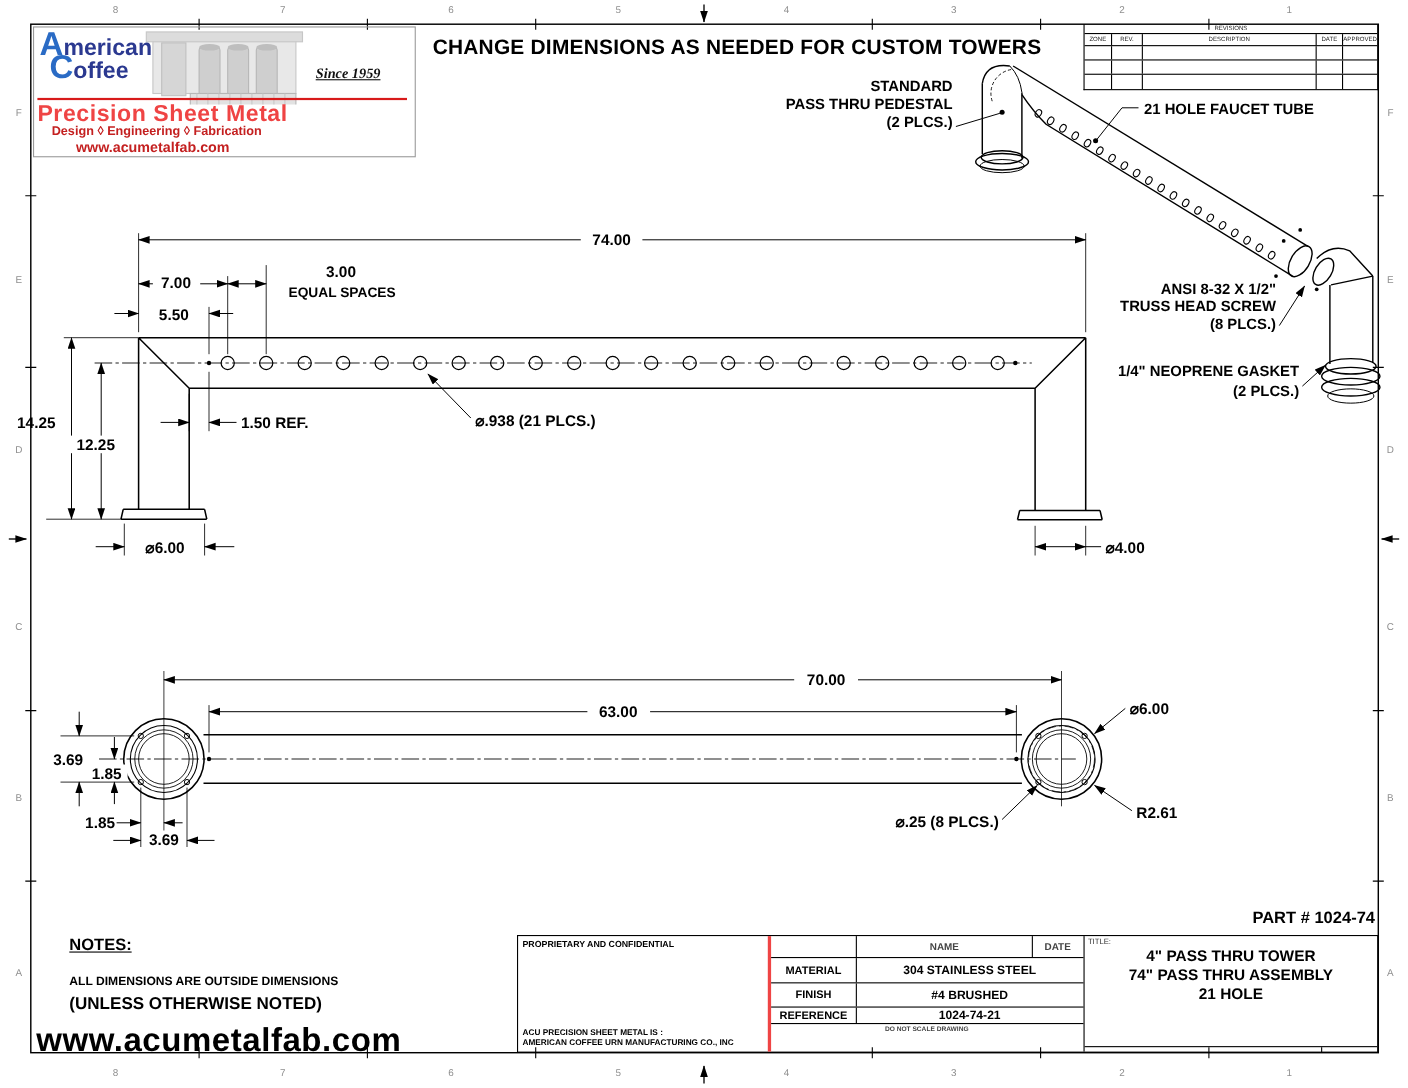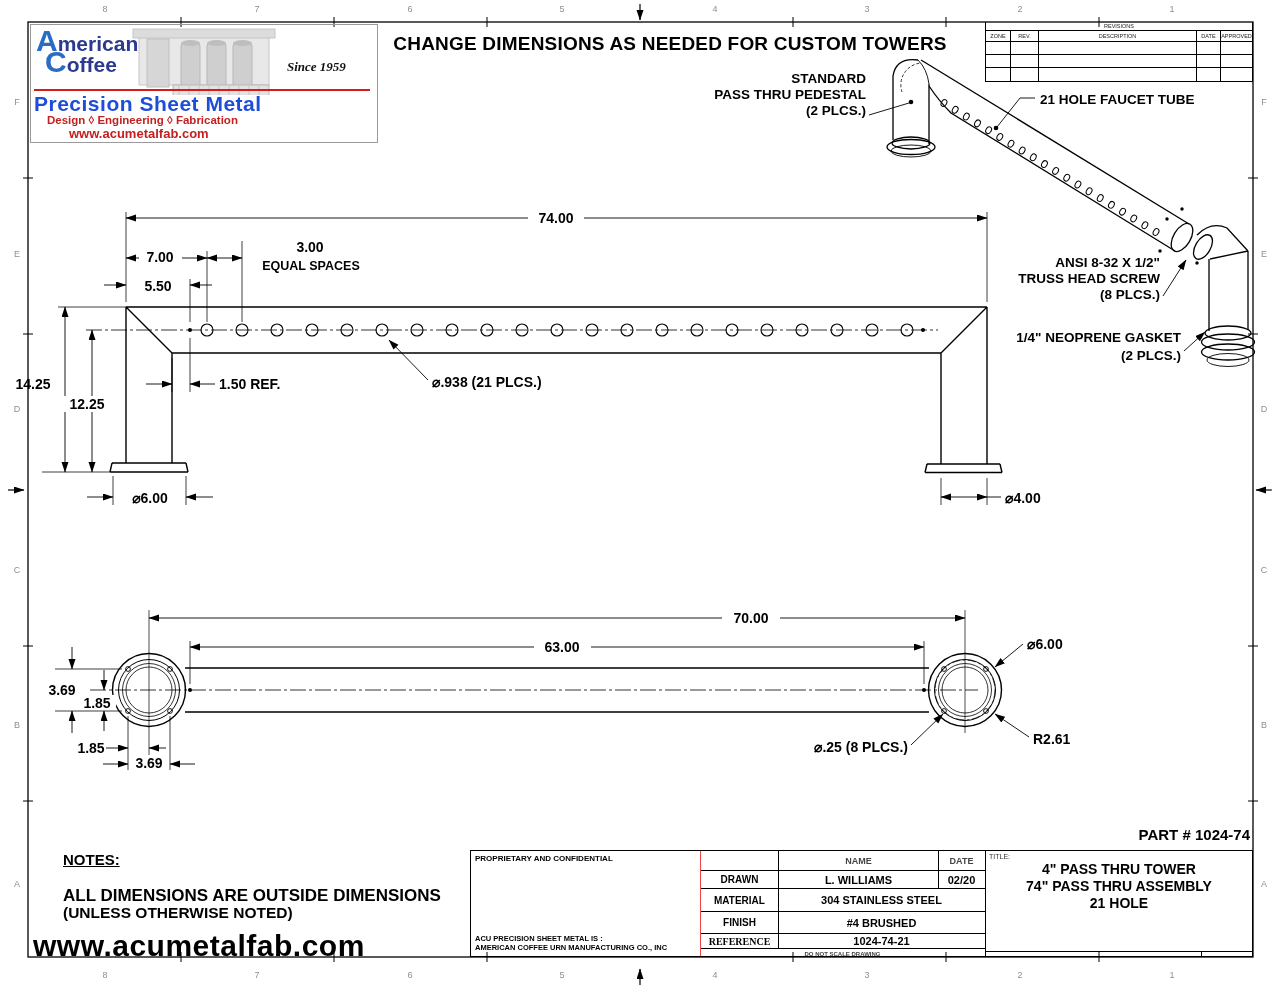--- a/index.html
+++ b/index.html
@@ -9,45 +9,45 @@
   .dt{font-weight:700;font-size:14px;fill:#000;}
   .dts{font-weight:700;font-size:12.5px;fill:#000;}
   .lbl{font-weight:700;font-size:13.5px;fill:#000;}
   .zn{font-size:9px;fill:#8f8f8f;}
   
   #logo{position:absolute;left:30px;top:24px;width:346px;height:117px;border:1px solid #9a9a9a;}
   #logo .ln{position:absolute;white-space:nowrap;line-height:1;}
   #logo .init{font-size:30px;font-weight:700;color:#2a6bc5;}
   #logo .word{font-size:21px;font-weight:700;color:#2b3990;text-align:center;}
   #logo .since{position:absolute;left:256px;top:34px;font-family:"Liberation Serif",serif;
-               font-style:italic;font-weight:700;font-size:13px;color:#111;}
+               font-style:italic;font-weight:700;font-size:13px;color:#111;text-decoration:underline;}
   #logo .rule{position:absolute;left:3px;top:64px;width:336px;height:2px;background:#d81a1a;}
-  #logo .psm{position:absolute;left:3px;top:67px;font-size:21px;font-weight:700;color:#1d4ed8;letter-spacing:.5px;white-space:nowrap;}
+  #logo .psm{position:absolute;left:3px;top:67px;font-size:21px;font-weight:700;color:#ef4444;letter-spacing:.5px;white-space:nowrap;}
   #logo .tagline{position:absolute;left:16px;top:89px;font-size:11.5px;font-weight:700;color:#c42020;white-space:nowrap;}
   #logo .site{position:absolute;left:38px;top:101px;font-size:13px;font-weight:700;color:#c42020;white-space:nowrap;}
   
   #hdrnote{position:absolute;left:370px;top:33px;width:600px;text-align:center;
            font-size:19px;font-weight:700;letter-spacing:.2px;white-space:nowrap;}
   
   #rev{position:absolute;left:985px;top:22px;width:268px;height:60px;border:1px solid #000;border-top:none;box-sizing:border-box;font-size:5.5px;color:#222;}
   #rev .row{display:flex;width:100%;box-sizing:border-box;border-bottom:1px solid #000;}
   #rev .row:last-child{border-bottom:none;}
   #rev .cell{box-sizing:border-box;border-right:1px solid #000;display:flex;align-items:center;justify-content:center;overflow:hidden;}
   #rev .cell:last-child{border-right:none;}
   #rev .title{height:8px;display:flex;align-items:center;justify-content:center;border-bottom:1px solid #000;}
   
   #notes-h{position:absolute;left:63px;top:851px;font-size:15px;font-weight:700;text-decoration:underline;}
-  #notes-1{position:absolute;left:63px;top:886px;font-size:17px;font-weight:700;white-space:nowrap;}
+  #notes-1{position:absolute;left:63px;top:886px;font-size:11px;font-weight:700;white-space:nowrap;}
   #notes-2{position:absolute;left:63px;top:904px;font-size:15.5px;font-weight:700;white-space:nowrap;}
   #bigsite{position:absolute;left:33px;top:929px;font-size:30px;font-weight:700;letter-spacing:.5px;white-space:nowrap;}
   #partnum{position:absolute;left:950px;top:826px;width:300px;text-align:right;font-size:15px;font-weight:700;}
   
   #tb{position:absolute;left:470px;top:850px;width:783px;height:107px;border:1px solid #000;box-sizing:border-box;}
   #tb .sec{position:absolute;top:0;height:105px;box-sizing:border-box;}
-  #tb-prop{left:0;width:230px;border-right:1px solid #ef4444;}
+  #tb-prop{left:0;width:230px;border-right:3px solid #ef4444;}
   #tb-prop .h{position:absolute;left:4px;top:3px;font-size:8px;font-weight:700;}
   #tb-prop .b{position:absolute;left:4px;top:13px;width:220px;font-size:9px;line-height:11px;color:#3c3c3c;}
   #tb-prop .n1{position:absolute;left:4px;top:83px;font-size:7.5px;font-weight:700;}
   #tb-prop .n2{position:absolute;left:4px;top:92px;font-size:7.5px;font-weight:700;}
   #tb-table{left:230px;width:285px;border-right:1px solid #000;}
   #tb-table .trow{display:flex;box-sizing:border-box;border-bottom:1px solid #000;}
   #tb-table .trow:last-child{border-bottom:none;}
   #tb-table .tc{box-sizing:border-box;display:flex;align-items:center;justify-content:center;overflow:hidden;font-weight:bold;}
   #tb-table .br{border-right:1px solid #000;}
   #tb-table .lab{font-size:10px;font-weight:700;}
@@ -412,35 +412,30 @@
       <div class="h">PROPRIETARY AND CONFIDENTIAL</div>
       <div class="n1">ACU PRECISION SHEET METAL IS :</div>
       <div class="n2">AMERICAN COFFEE URN MANUFACTURING CO., INC</div>
     </div>
     <div class="sec" id="tb-table">
       <div class="trow" style="height:20px;">
         <div class="tc br" style="width:78px;"></div>
         <div class="tc br hdr" style="width:160px;">NAME</div>
         <div class="tc hdr" style="width:45px;">DATE</div>
       </div>
-      <div class="trow" style="height:18px;">
-        <div class="tc br lab" style="width:78px;">DRAWN</div>
-        <div class="tc br val" style="width:160px;">L. WILLIAMS</div>
-        <div class="tc val" style="width:45px;">02/20</div>
-      </div>
       <div class="trow" style="height:23px;">
         <div class="tc br lab" style="width:78px;">MATERIAL</div>
         <div class="tc val" style="width:205px;">304 STAINLESS STEEL</div>
       </div>
       <div class="trow" style="height:22px;">
         <div class="tc br lab" style="width:78px;">FINISH</div>
         <div class="tc val" style="width:205px;">#4 BRUSHED</div>
       </div>
       <div class="trow" style="height:15px;">
-        <div class="tc br lab" style="width:78px;font-family:Liberation Serif, serif;">REFERENCE</div>
+        <div class="tc br lab" style="width:78px;">REFERENCE</div>
         <div class="tc val" style="width:205px;">1024-74-21</div>
       </div>
       <div class="trow" style="height:9px;">
         <div class="tc" style="width:283px;font-size:6px;color:#444;">DO NOT SCALE DRAWING</div>
       </div>
     </div>
     <div class="sec" id="tb-title">
       <div class="tl">TITLE:</div>
       <div class="lines">
         <div>4" PASS THRU TOWER</div>

